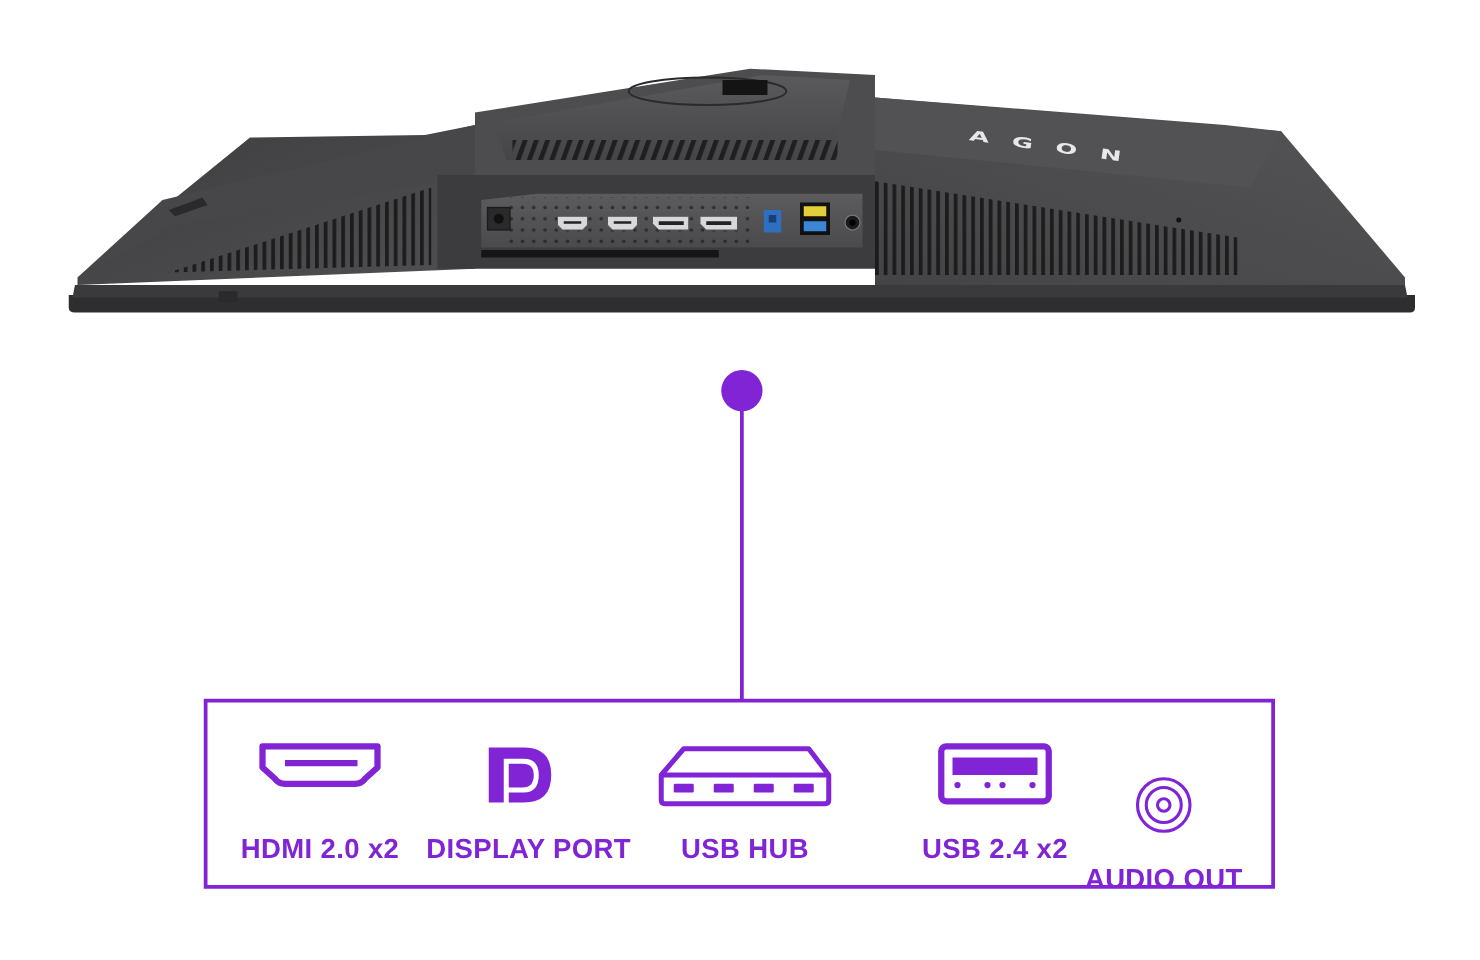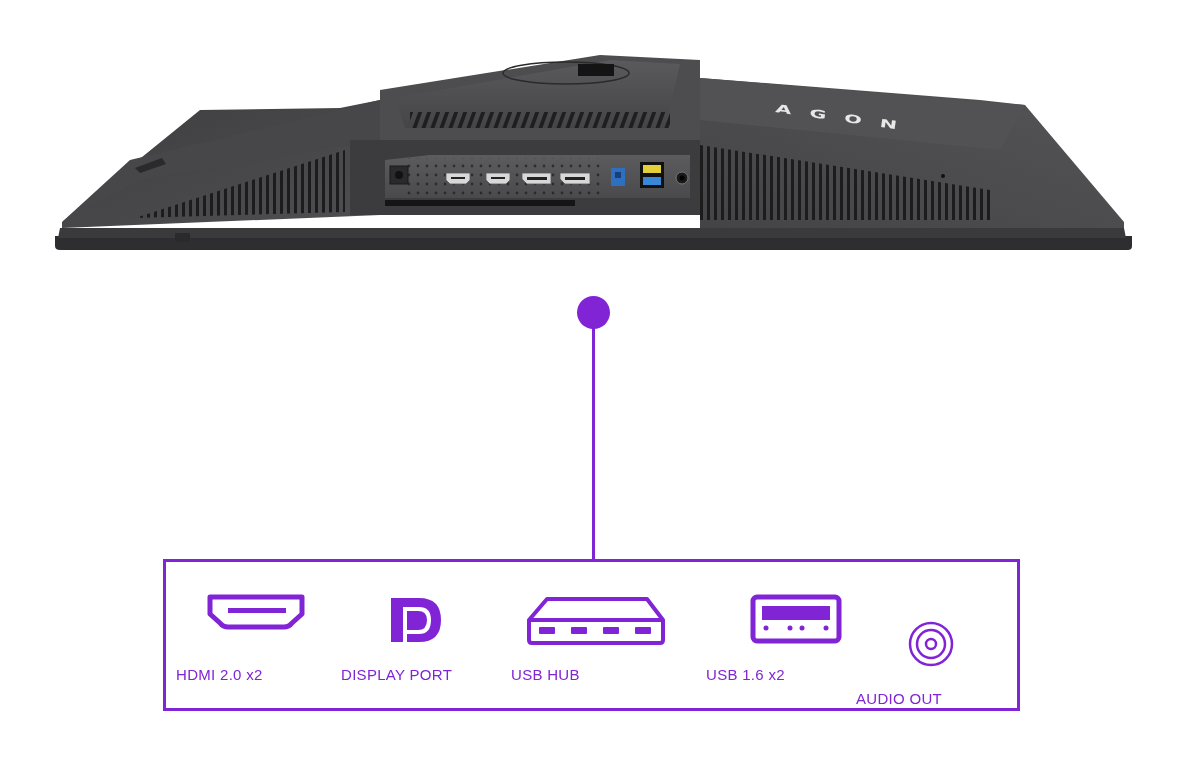--- a/index.html
+++ b/index.html
@@ -3,21 +3,21 @@
 <meta charset="utf-8">
 <style>
   html, body { margin:0; padding:0; background:#ffffff; }
   body { width:1184px; height:768px; position:relative; overflow:hidden; font-family:"Liberation Sans", sans-serif; }
   .monitor { position:absolute; left:0; top:0; width:1184px; height:270px; }
   .connector-dot { position:absolute; left:577px; top:296px; width:33px; height:33px; border-radius:50%; background:#8124d6; }
   .connector-line { position:absolute; left:592px; top:320px; width:3px; height:240px; background:#8124d6; }
   .ports-box { position:absolute; left:163px; top:559px; width:857px; height:152px; border:3px solid #8124d6; box-sizing:border-box; }
   .port { position:absolute; top:0; height:100%; display:flex; flex-direction:column; align-items:center; }
   .port .icon { position:absolute; top:30px; display:flex; justify-content:center; width:100%; }
-  .port .label { position:absolute; top:104px; width:100%; color:#8124d6; font-weight:normal; font-size:15px; letter-spacing:0.3px; white-space:nowrap; }
+  .port .label { position:absolute; top:104px; width:100%; text-align:center; color:#8124d6; font-weight:bold; font-size:22px; letter-spacing:0.3px; white-space:nowrap; }
 </style>
 </head>
 <body>
 
 <div class="monitor">
   <svg width="1184" height="270" viewBox="0 0 1184 270">
     <defs>
       <linearGradient id="topFace" x1="0" y1="0" x2="0" y2="1">
         <stop offset="0" stop-color="#5a5a5c"></stop>
         <stop offset="1" stop-color="#454547"></stop>
@@ -146,21 +146,21 @@
     <div class="icon" style="top:32px;">
       <svg width="92" height="50" viewBox="0 0 92 50">
         <rect x="3" y="3" width="86" height="44" rx="4" fill="none" stroke="#8124d6" stroke-width="5"></rect>
         <rect x="12" y="12" width="68" height="14" fill="#8124d6"></rect>
         <circle cx="16" cy="34" r="2.5" fill="#8124d6"></circle>
         <circle cx="40" cy="34" r="2.5" fill="#8124d6"></circle>
         <circle cx="52" cy="34" r="2.5" fill="#8124d6"></circle>
         <circle cx="76" cy="34" r="2.5" fill="#8124d6"></circle>
       </svg>
     </div>
-    <div class="label">USB 1.6 x2</div>
+    <div class="label">USB 2.4 x2</div>
   </div>
 
   <div class="port" style="left:690px;width:150px;margin-top:24px;">
     <div class="icon" style="top:34px;">
       <svg width="48" height="48" viewBox="0 0 48 48">
         <circle cx="24" cy="24" r="21" fill="none" stroke="#8124d6" stroke-width="2.5"></circle>
         <circle cx="24" cy="24" r="14" fill="none" stroke="#8124d6" stroke-width="2.5"></circle>
         <circle cx="24" cy="24" r="5" fill="none" stroke="#8124d6" stroke-width="2.5"></circle>
       </svg>
     </div>

